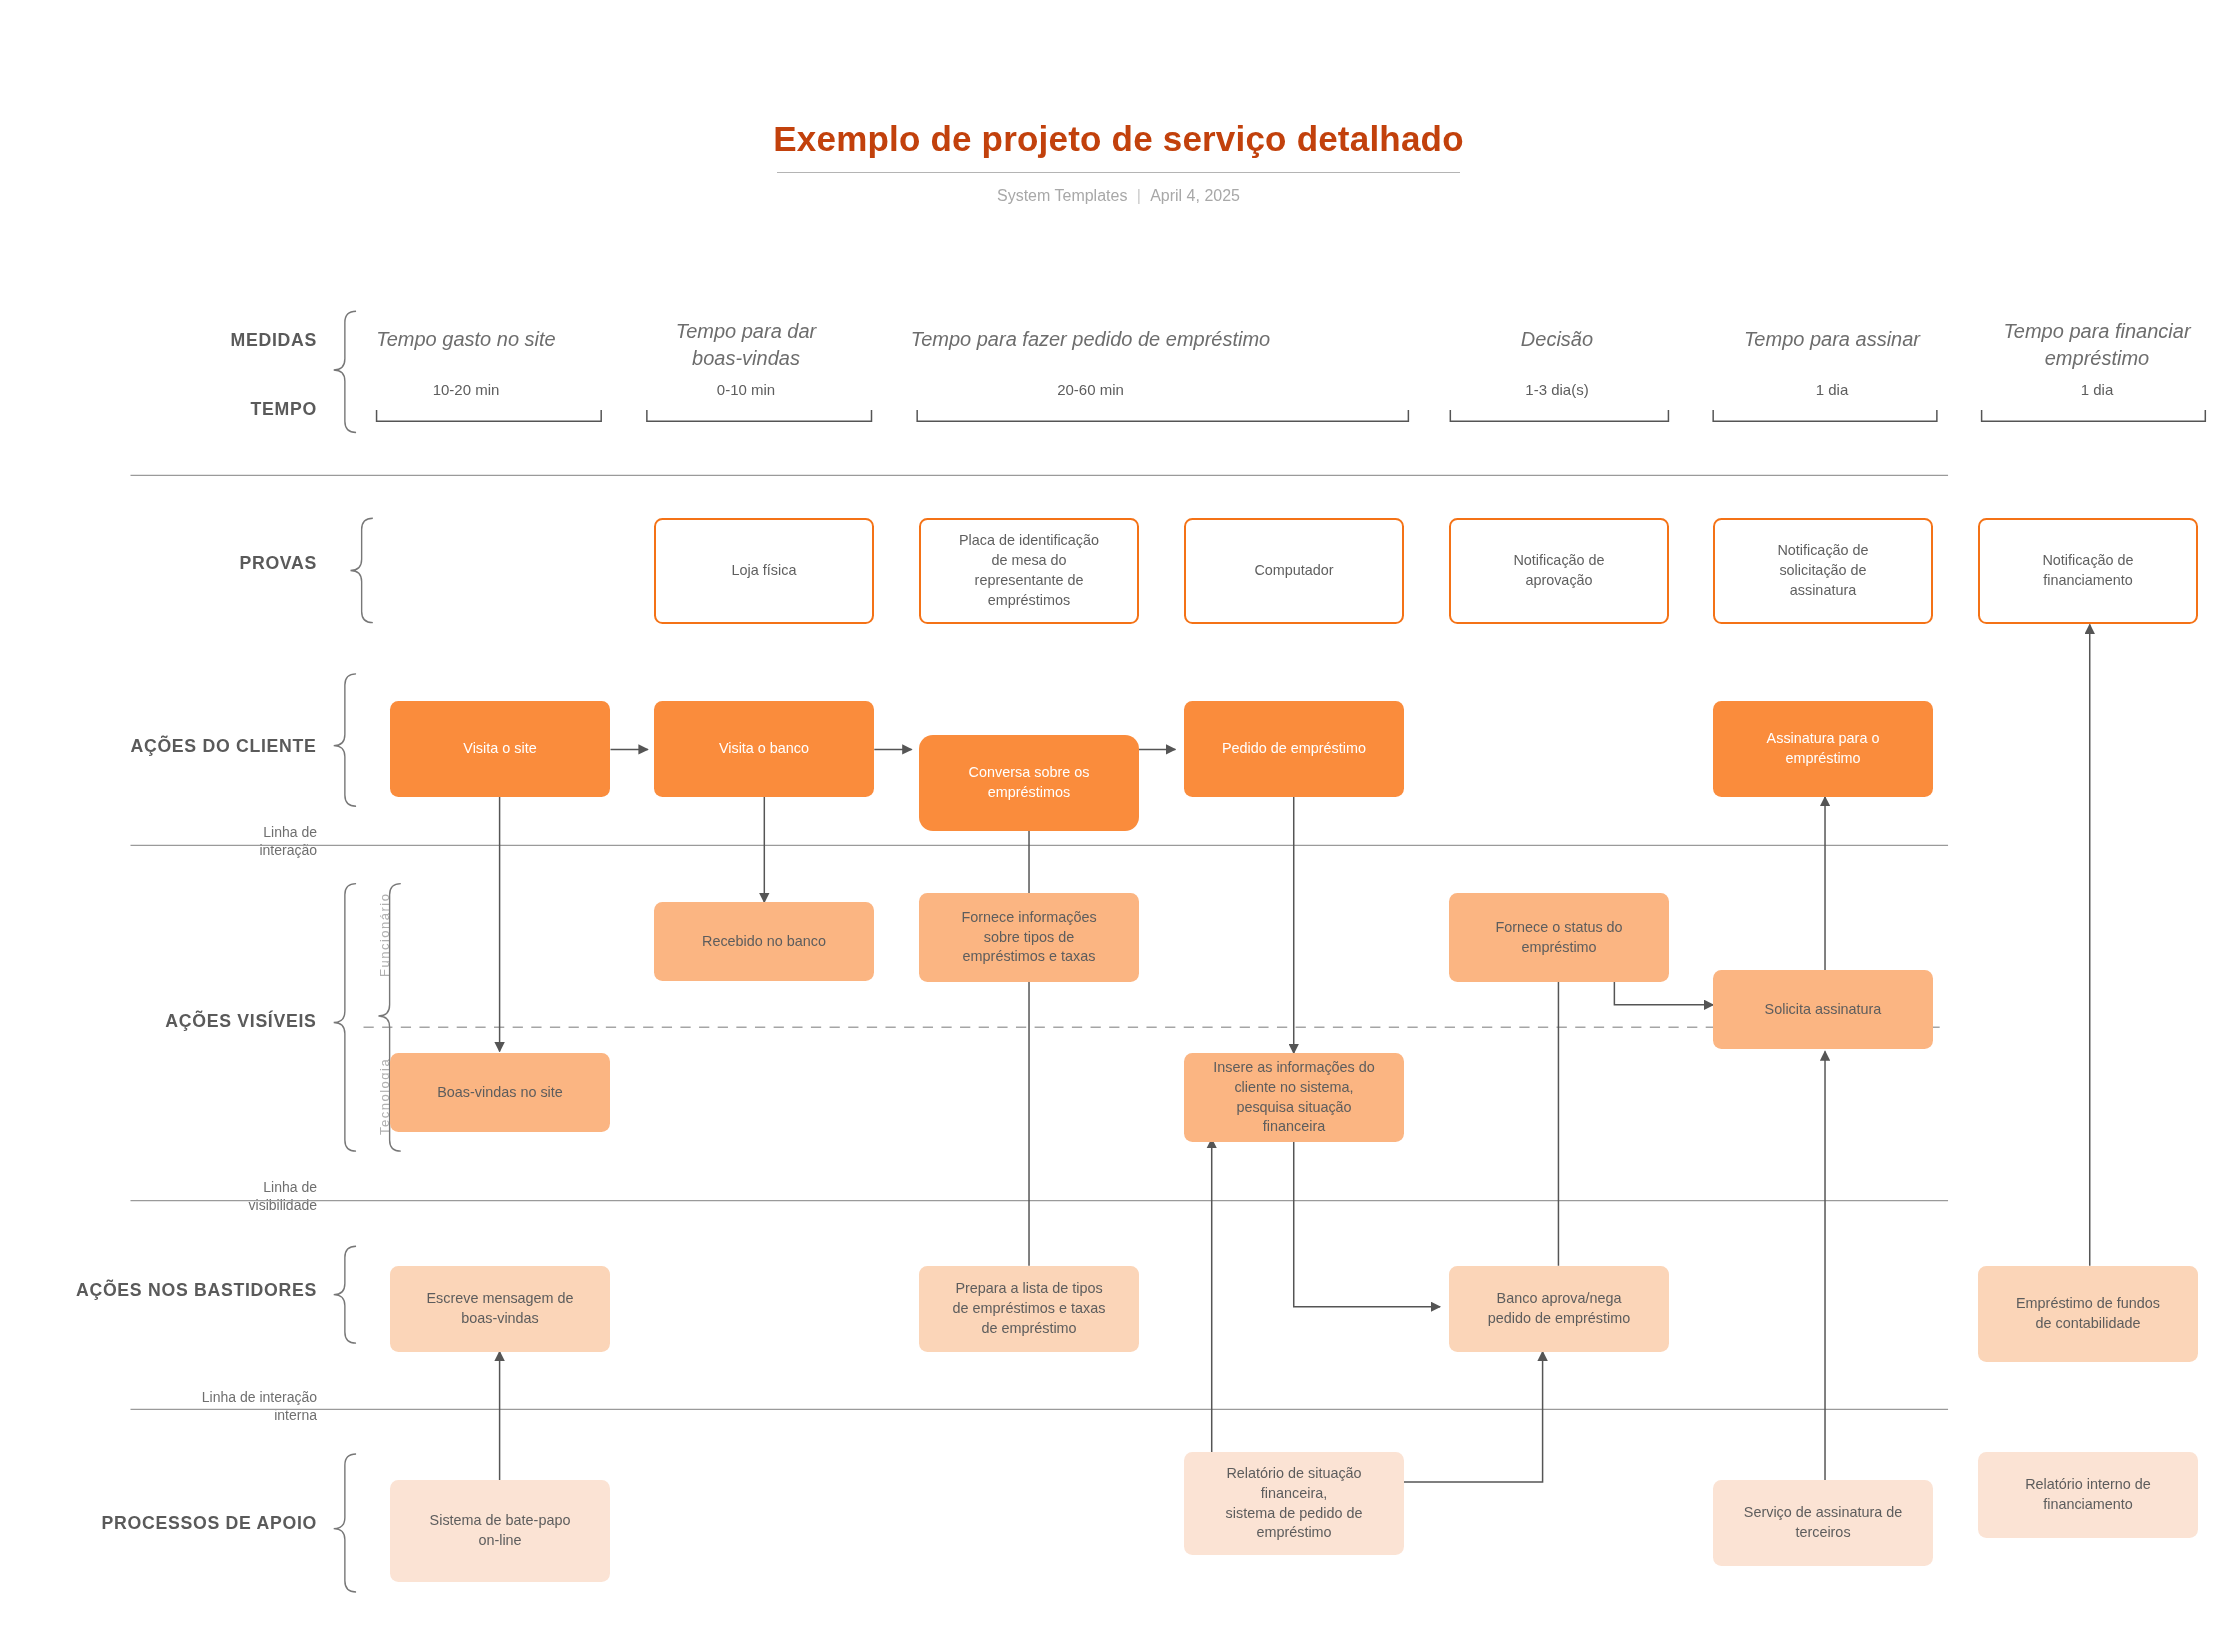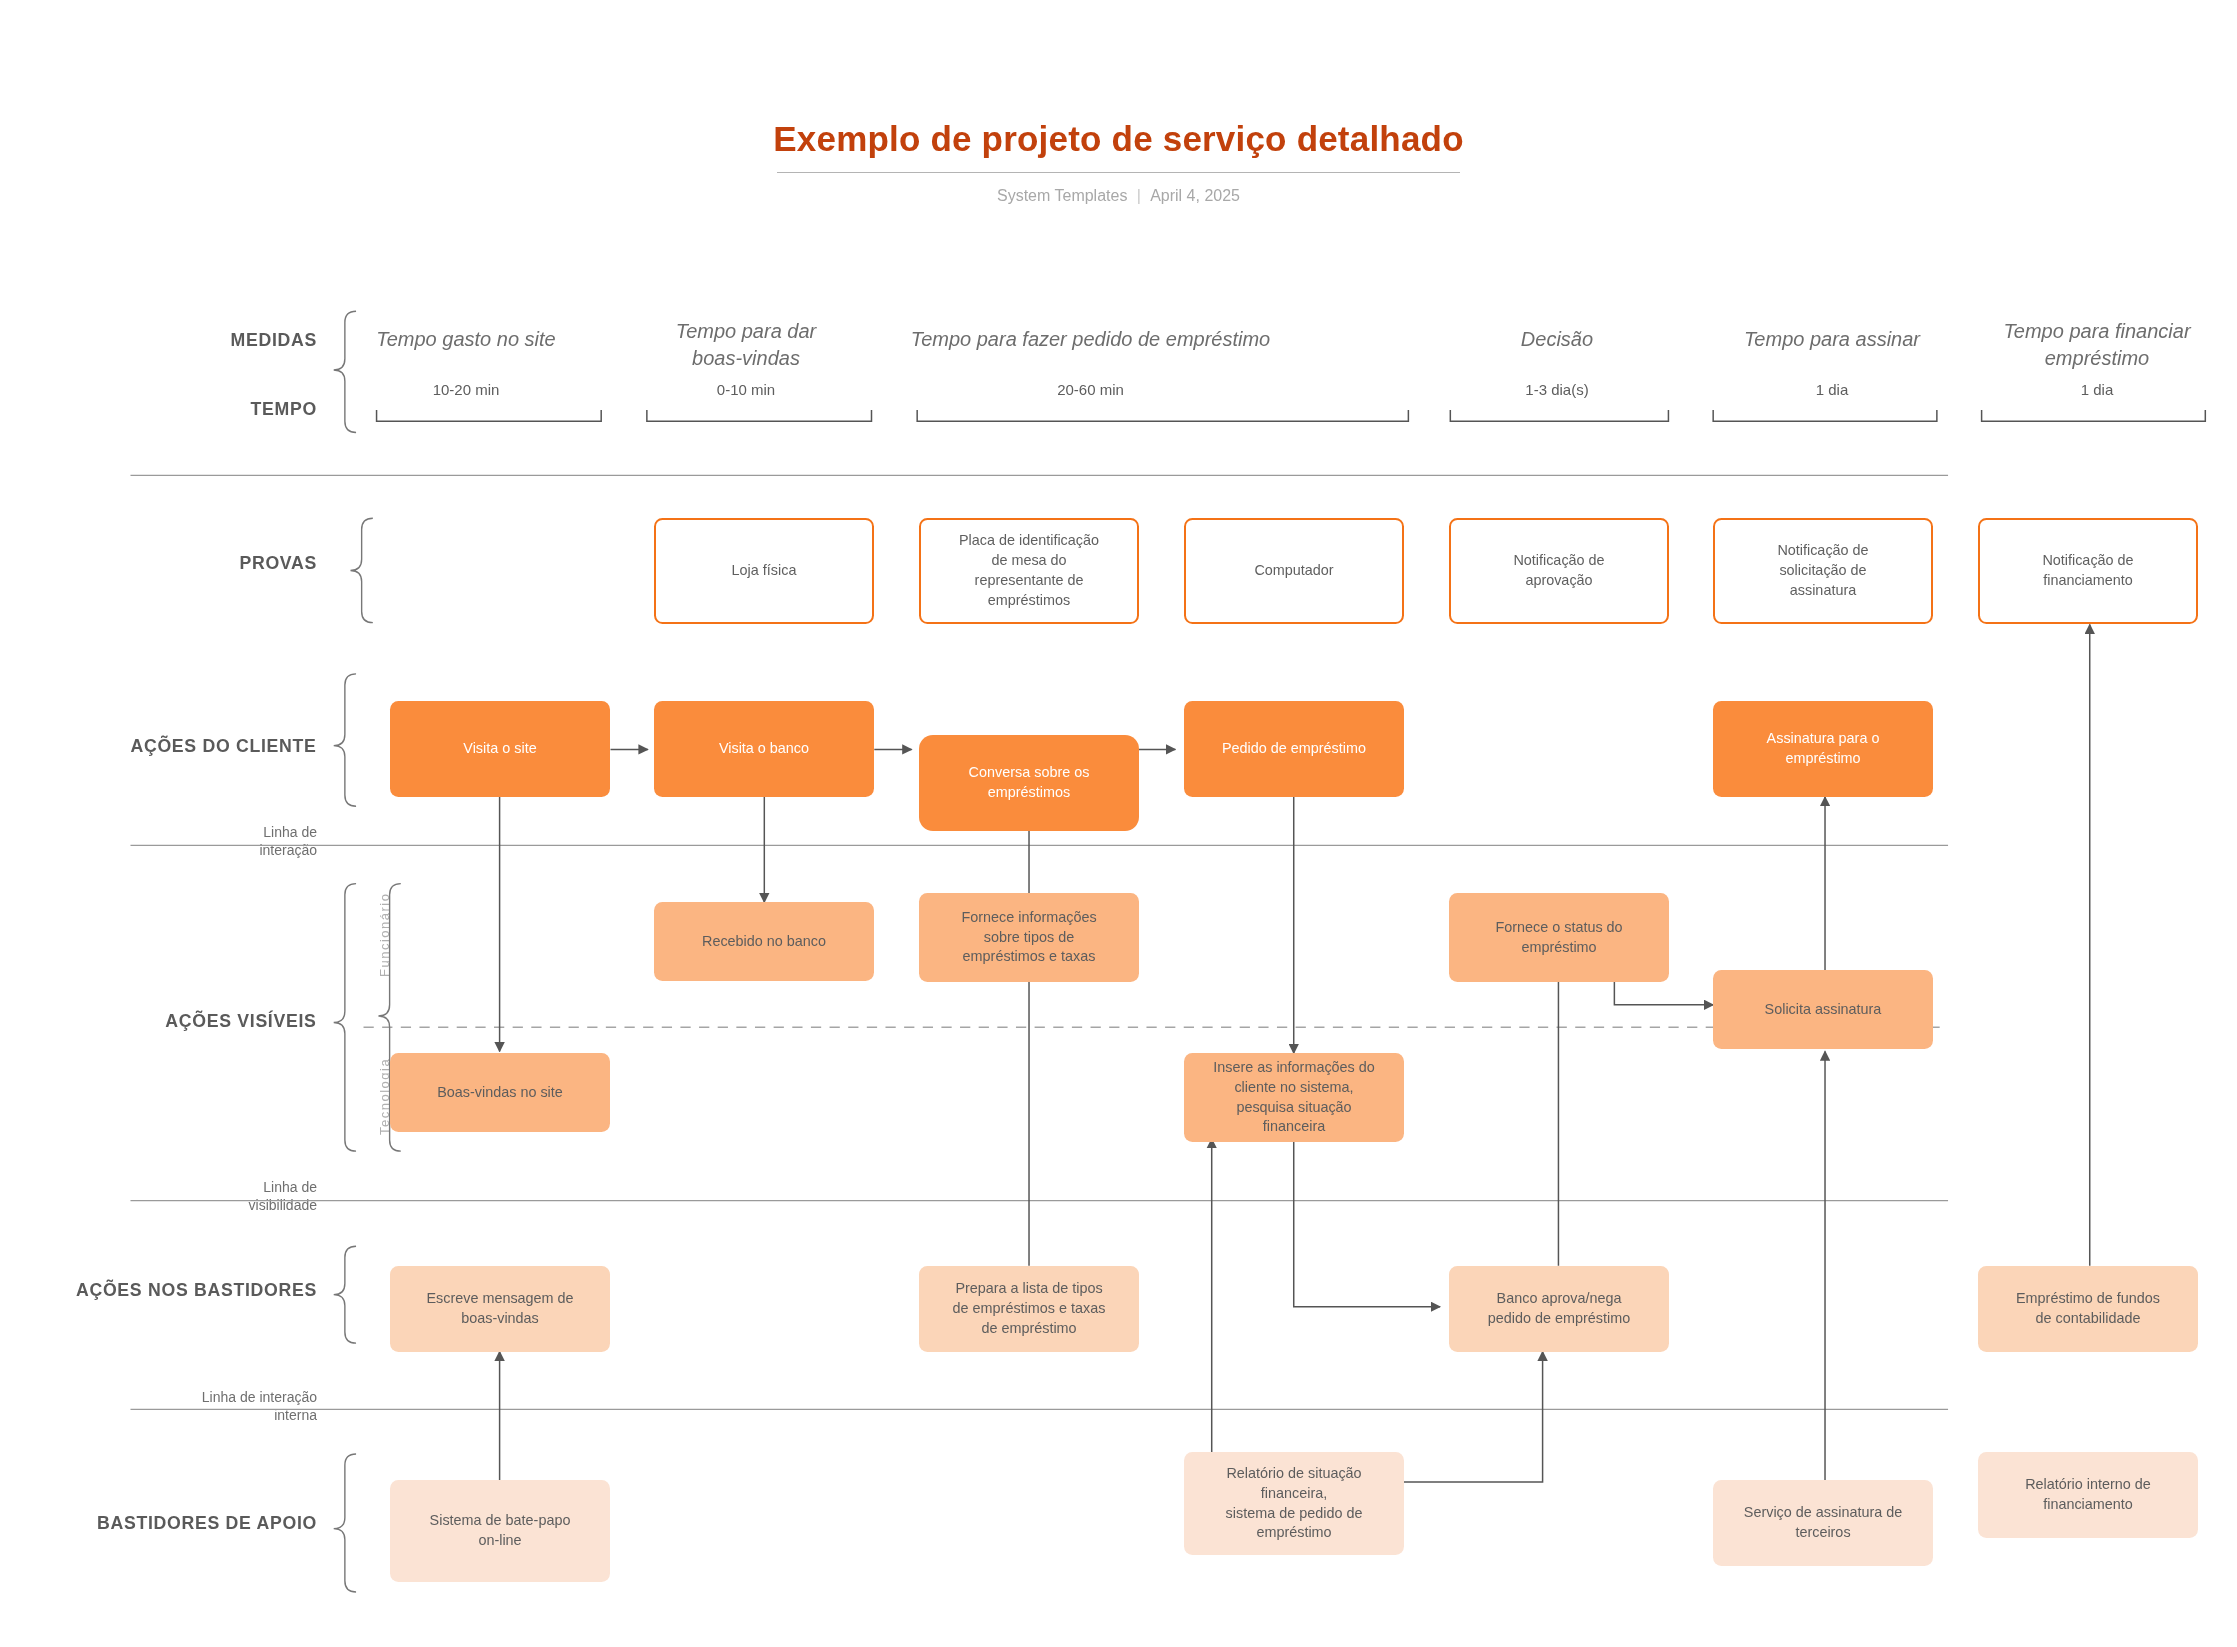--- a/index.html
+++ b/index.html
@@ -51,21 +51,21 @@
   <div class="subtitle">
     <span>System Templates</span><span class="sep">|</span><span>April 4, 2025</span>
   </div>
 
   <div class="rowlabel" style="left:75px;top:330px;width:242px;">MEDIDAS</div>
   <div class="rowlabel" style="left:75px;top:399px;width:242px;">TEMPO</div>
   <div class="rowlabel" style="left:37px;top:553px;width:280px;">PROVAS</div>
   <div class="rowlabel" style="left:18.6px;top:736px;width:298px;">AÇÕES DO CLIENTE</div>
   <div class="rowlabel" style="left:18.6px;top:1011px;width:298px;">AÇÕES VISÍVEIS</div>
   <div class="rowlabel" style="left:0px;top:1280px;width:317px;">AÇÕES NOS BASTIDORES</div>
-  <div class="rowlabel" style="left:0px;top:1513px;width:317px;">BASTIDORES DE APOIO</div>
+  <div class="rowlabel" style="left:0px;top:1513px;width:317px;">PROCESSOS DE APOIO</div>
 
   <div class="linelabel" style="left:131px;top:824px;width:186px;white-space:pre-line;">Linha de
 interação</div>
   <div class="linelabel" style="left:131px;top:1179px;width:186px;white-space:pre-line;">Linha de
 visibilidade</div>
   <div class="linelabel" style="left:84px;top:1389px;width:233px;white-space:pre-line;">Linha de interação
 interna</div>
 
   <div class="vlabel" style="left:377px;top:977px;">Funcionário</div>
   <div class="vlabel" style="left:377px;top:1135px;">Tecnologia</div>
@@ -190,21 +190,21 @@
 pesquisa situação
 financeira</div>
 
   <div class="box backstage" style="left: 390px; top: 1266px; width: 220px; height: 86px; white-space: pre-line;">Escreve mensagem de
 boas-vindas</div>
   <div class="box backstage" style="left: 919px; top: 1266px; width: 220px; height: 86px; white-space: pre-line;">Prepara a lista de tipos
 de empréstimos e taxas
 de empréstimo</div>
   <div class="box backstage" style="left: 1449px; top: 1266px; width: 220px; height: 86px; white-space: pre-line;">Banco aprova/nega
 pedido de empréstimo</div>
-  <div class="box backstage" style="left: 1978px; top: 1266px; width: 220px; height: 86px; white-space: pre-line;">Empréstimo de fundos
+  <div class="box backstage" style="left: 1978px; top: 1266px; width: 220px; height: 96px; white-space: pre-line;">Empréstimo de fundos
 de contabilidade</div>
 
   <div class="box support" style="left: 390px; top: 1480px; width: 220px; height: 102px; white-space: pre-line;">Sistema de bate-papo
 on-line</div>
   <div class="box support" style="left: 1184px; top: 1452px; width: 220px; height: 103px; white-space: pre-line;">Relatório de situação
 financeira,
 sistema de pedido de
 empréstimo</div>
   <div class="box support" style="left: 1713px; top: 1480px; width: 220px; height: 86px; white-space: pre-line;">Serviço de assinatura de
 terceiros</div>

